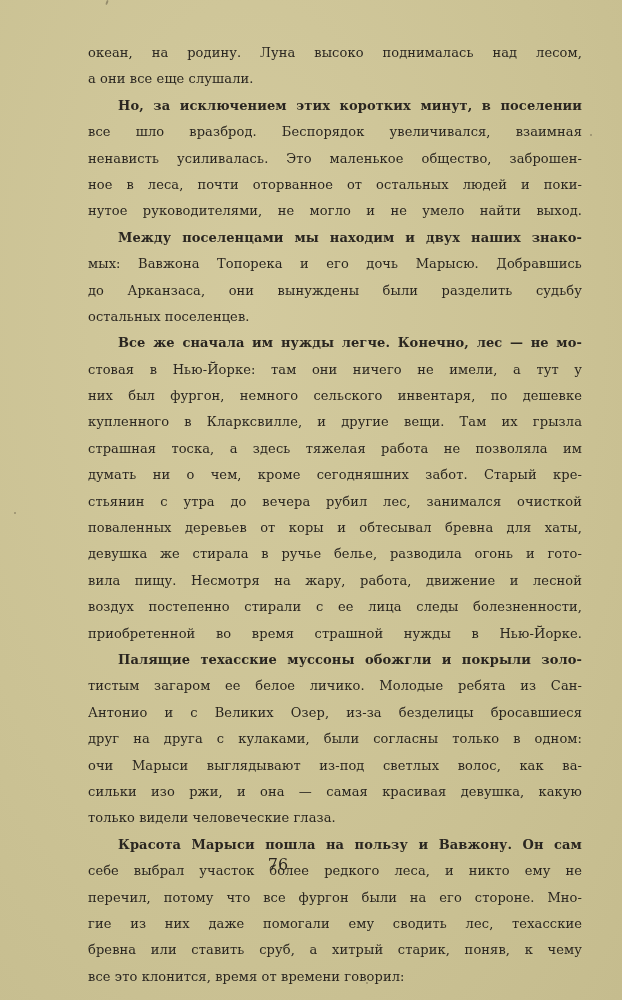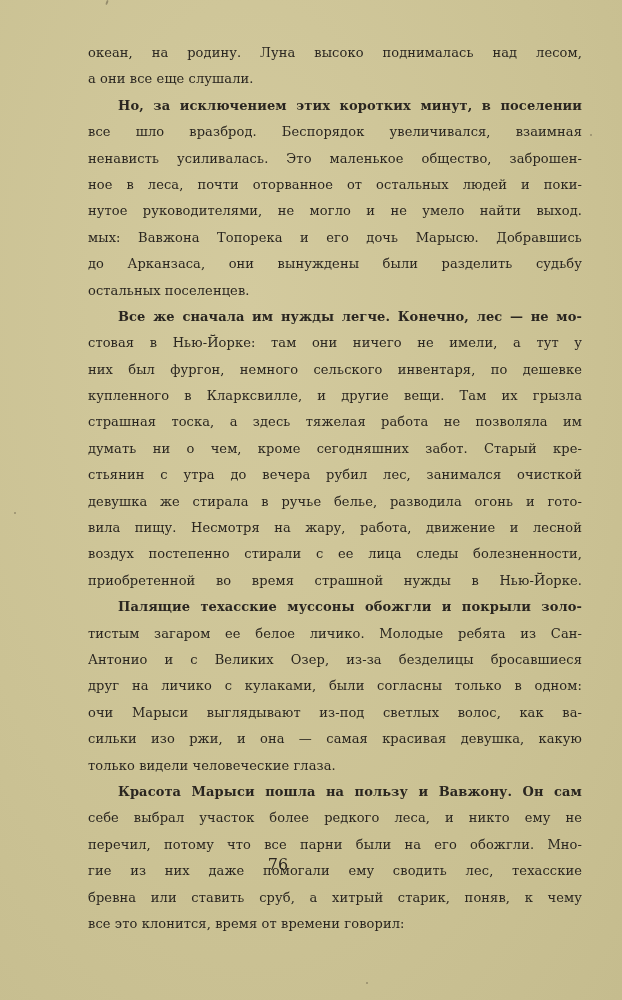--- a/index.html
+++ b/index.html
@@ -69,53 +69,55 @@
 
   <div>
     <div class="line indent">Но, за исключением этих коротких минут, в поселении</div>
     <div class="line">все шло вразброд. Беспорядок увеличивался, взаимная</div>
     <div class="line">ненависть усиливалась. Это маленькое общество, заброшен-</div>
     <div class="line">ное в леса, почти оторванное от остальных людей и поки-</div>
     <div class="line">нутое руководителями, не могло и не умело найти выход.</div>
   </div>
 
   <div>
+    <div class="line indent">Между поселенцами мы находим и двух наших знако-</div>
     <div class="line">мых: Вавжона Топорека и его дочь Марысю. Добравшись</div>
     <div class="line">до Арканзаса, они вынуждены были разделить судьбу</div>
     <div class="line last">остальных поселенцев.</div>
   </div>
 
   <div>
     <div class="line indent">Все же сначала им нужды легче. Конечно, лес — не мо-</div>
     <div class="line">стовая в Нью-Йорке: там они ничего не имели, а тут у</div>
     <div class="line">них был фургон, немного сельского инвентаря, по дешевке</div>
     <div class="line">купленного в Кларксвилле, и другие вещи. Там их грызла</div>
     <div class="line">страшная тоска, а здесь тяжелая работа не позволяла им</div>
     <div class="line">думать ни о чем, кроме сегодняшних забот. Старый кре-</div>
     <div class="line">стьянин с утра до вечера рубил лес, занимался очисткой</div>
+    <div class="line">поваленных деревьев от коры и обтесывал бревна для хаты,</div>
     <div class="line">девушка же стирала в ручье белье, разводила огонь и гото-</div>
     <div class="line">вила пищу. Несмотря на жару, работа, движение и лесной</div>
     <div class="line">воздух постепенно стирали с ее лица следы болезненности,</div>
     <div class="line">приобретенной во время страшной нужды в Нью-Йорке.</div>
   </div>
 
   <div>
     <div class="line indent">Палящие техасские муссоны обожгли и покрыли золо-</div>
     <div class="line">тистым загаром ее белое личико. Молодые ребята из Сан-</div>
     <div class="line">Антонио и с Великих Озер, из-за безделицы бросавшиеся</div>
-    <div class="line">друг на личико с кулаками, были согласны только в одном:</div>
+    <div class="line">друг на друга с кулаками, были согласны только в одном:</div>
     <div class="line">очи Марыси выглядывают из-под светлых волос, как ва-</div>
     <div class="line">сильки изо ржи, и она — самая красивая девушка, какую</div>
     <div class="line last">только видели человеческие глаза.</div>
   </div>
 
   <div>
     <div class="line indent">Красота Марыси пошла на пользу и Вавжону. Он сам</div>
     <div class="line">себе выбрал участок более редкого леса, и никто ему не</div>
-    <div class="line">перечил, потому что все парни были на его обожгли. Мно-</div>
+    <div class="line">перечил, потому что все фургон были на его стороне. Мно-</div>
     <div class="line">гие из них даже помогали ему сводить лес, техасские</div>
     <div class="line">бревна или ставить сруб, а хитрый старик, поняв, к чему</div>
     <div class="line last">все это клонится, время от времени говорил:</div>
   </div>
 
 </div>
 
 <div class="page-number">76</div>
 
 <div class="speck" style="left:106px; top:0px; width:2px; height:5px; transform:rotate(20deg);"></div>

